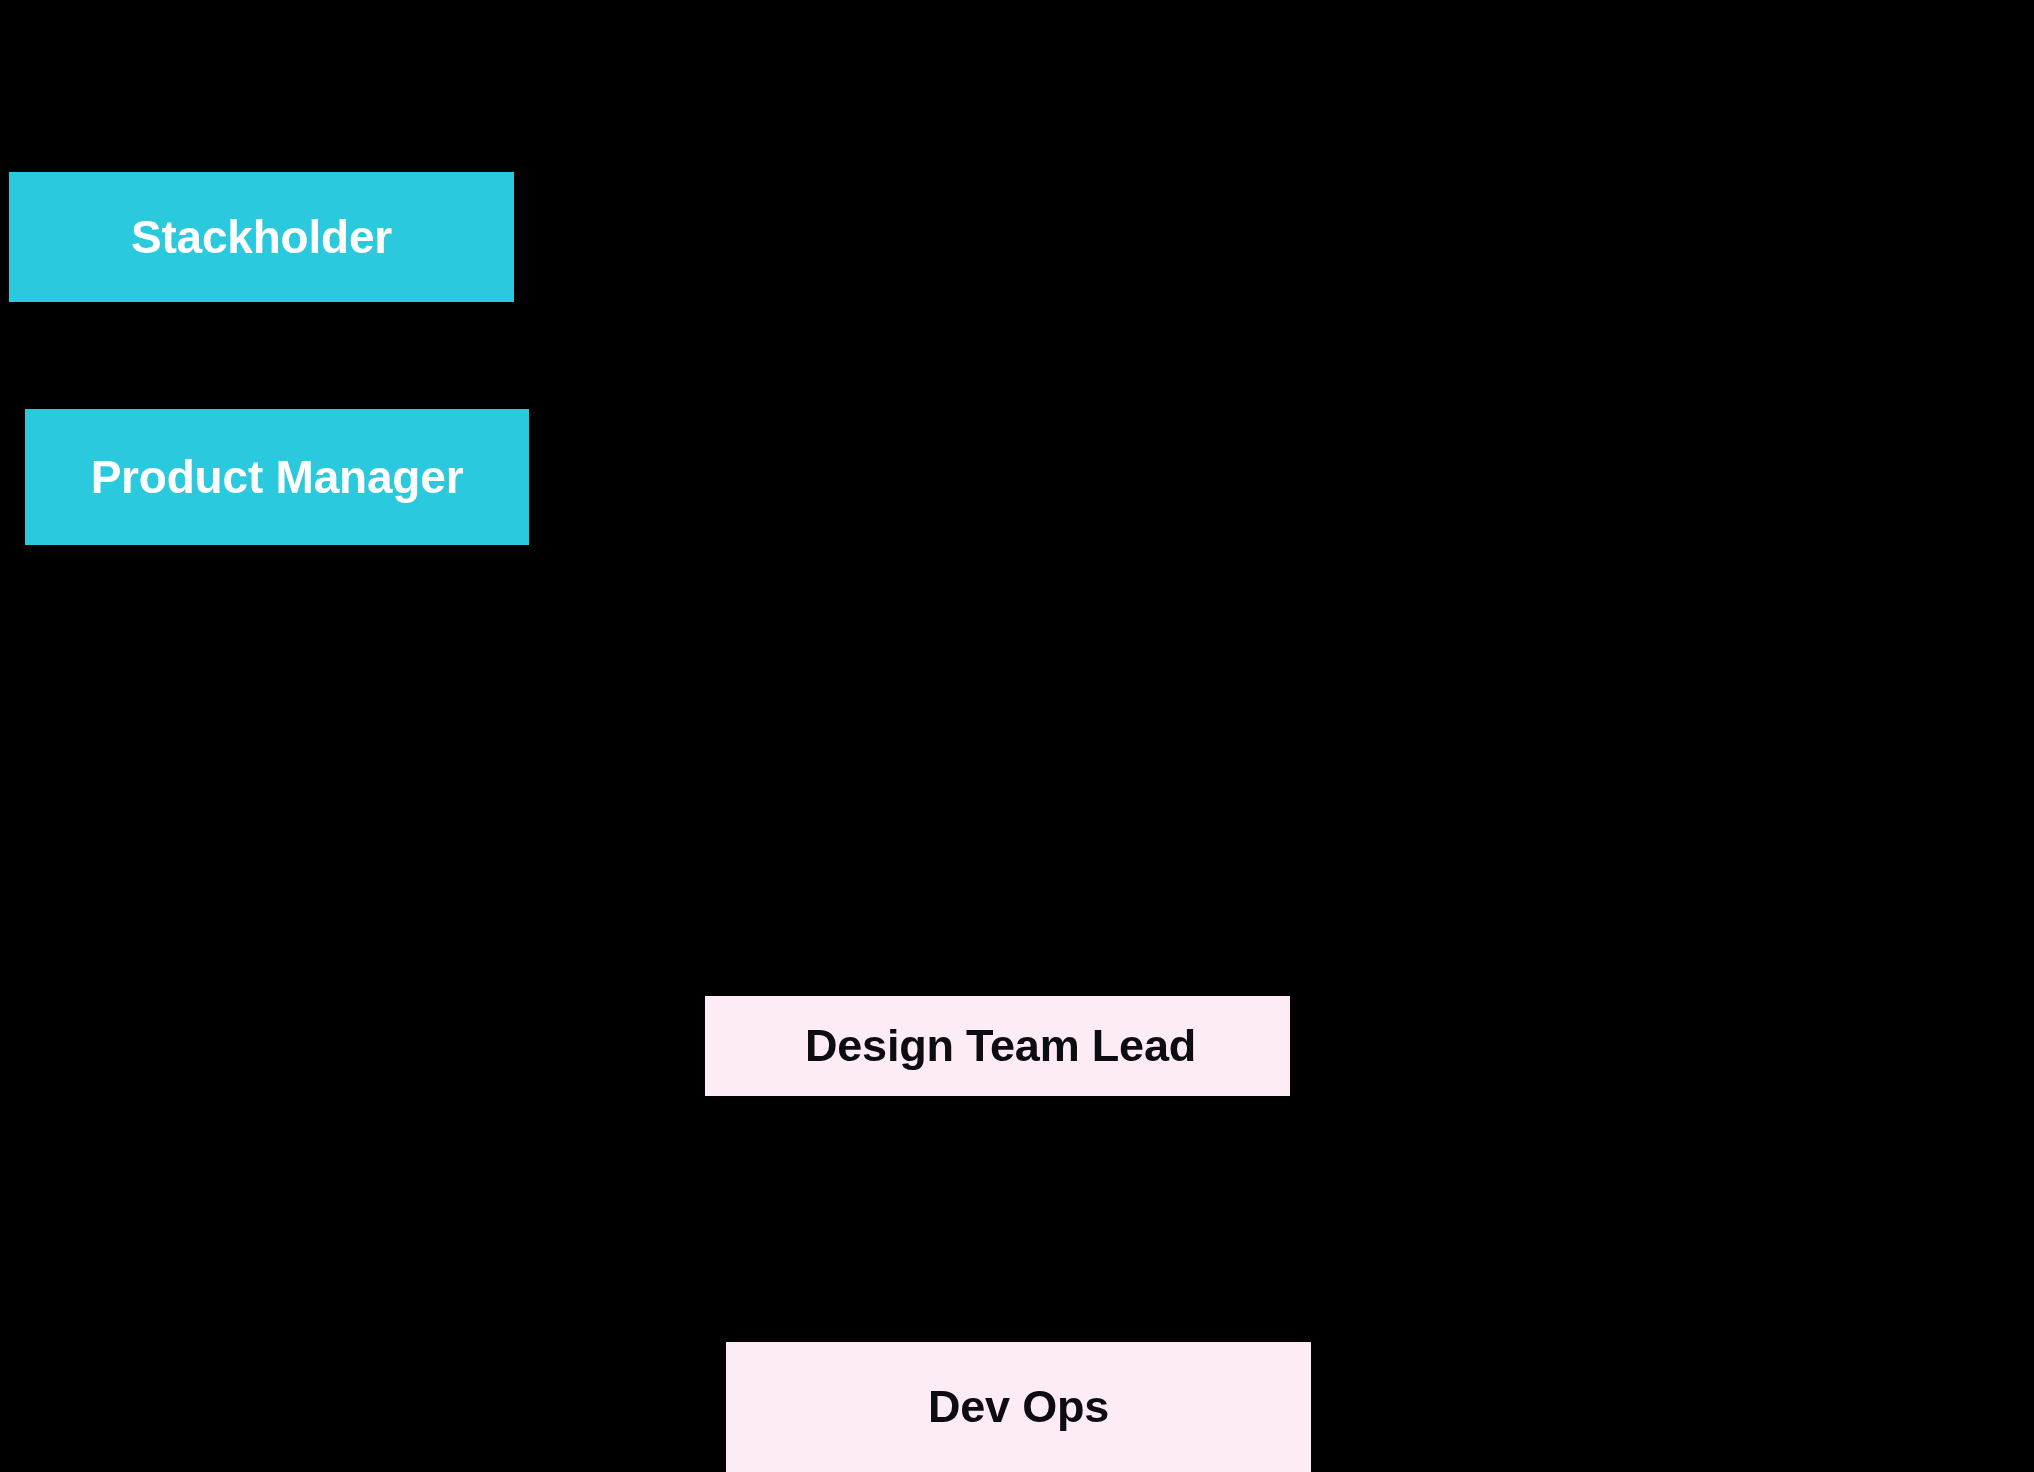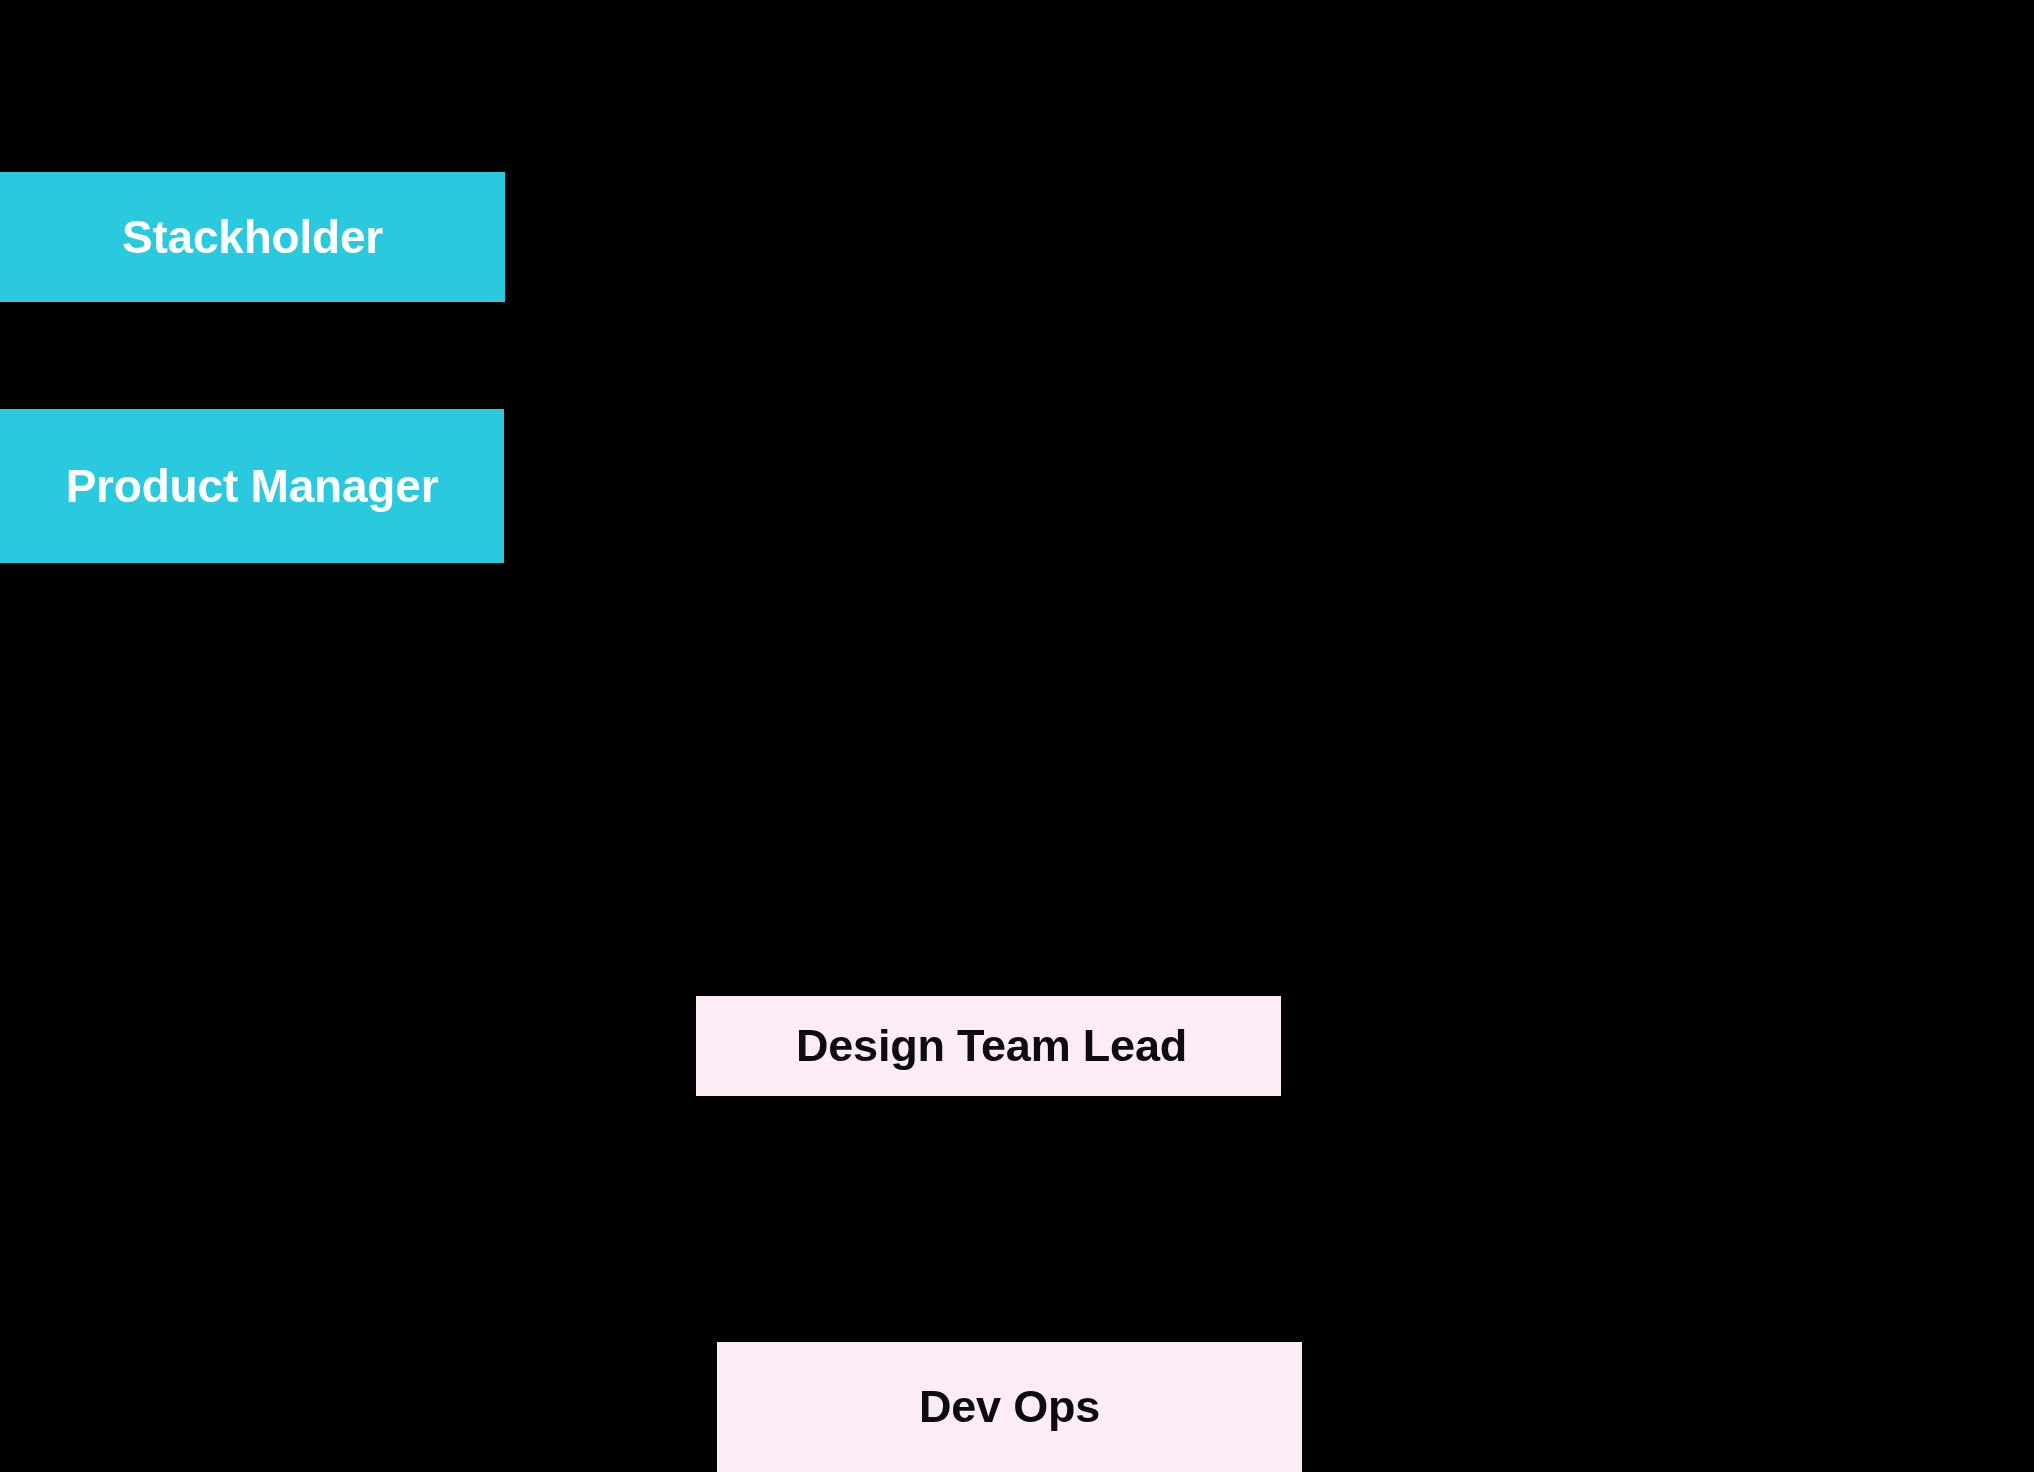--- a/index.html
+++ b/index.html
@@ -16,20 +16,21 @@
     font-family: "Liberation Sans", sans-serif;
   }
   .node {
     position: absolute;
     box-sizing: border-box;
     display: flex;
     align-items: center;
     justify-content: center;
     text-align: center;
     overflow: hidden;
+    margin-left: 9px;
   }
   .node .node-label {
     font-weight: 700;
     letter-spacing: -0.2px;
     line-height: 1.1;
     white-space: nowrap;
   }
   
   .node.cyan {
     background: #2ac9dd;
@@ -49,21 +50,21 @@
 </style>
 </head>
 <body>
 
 <div id="canvas">
 
   <div class="node cyan" style="left:0px; top:172px; width:505px; height:130px;">
     <span class="node-label">Stackholder</span>
   </div>
 
-  <div class="node cyan" style="left:0px; top:409px; width:504px; height:154px;">
+  <div class="node cyan" style="left:16px; top:409px; width:504px; height:136px;">
     <span class="node-label">Product Manager</span>
   </div>
 
 
   <div class="node pink" style="left:696px; top:996px; width:585px; height:100px;padding-left:6px;">
     <span class="node-label">Design Team Lead</span>
   </div>
 
   <div class="node pink" style="left:717px; top:1342px; width:585px; height:130px;">
     <span class="node-label">Dev Ops</span>

